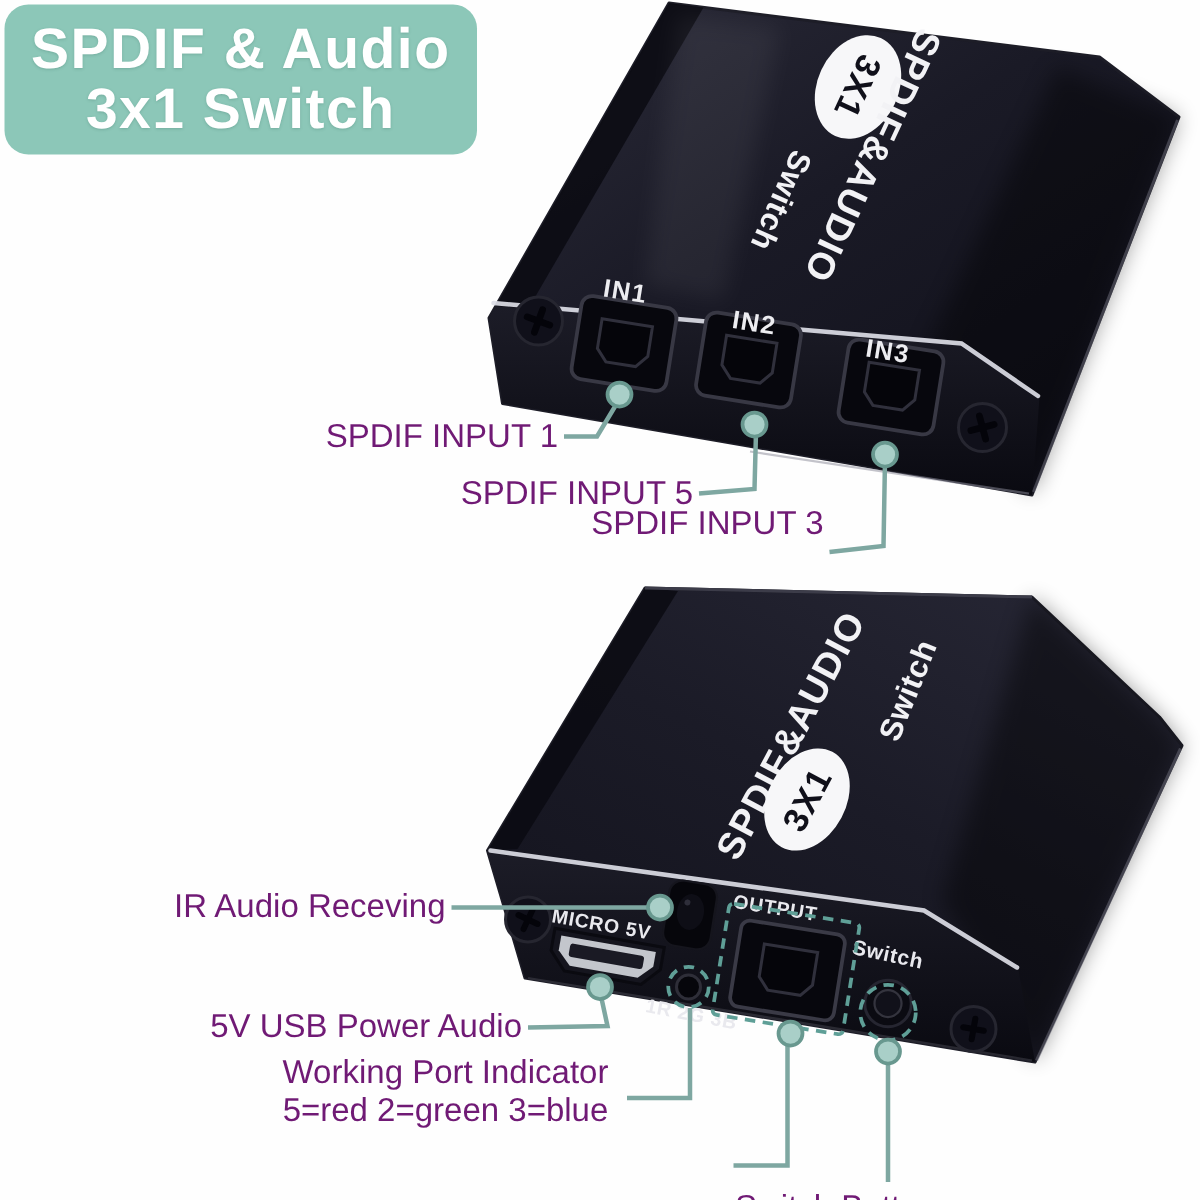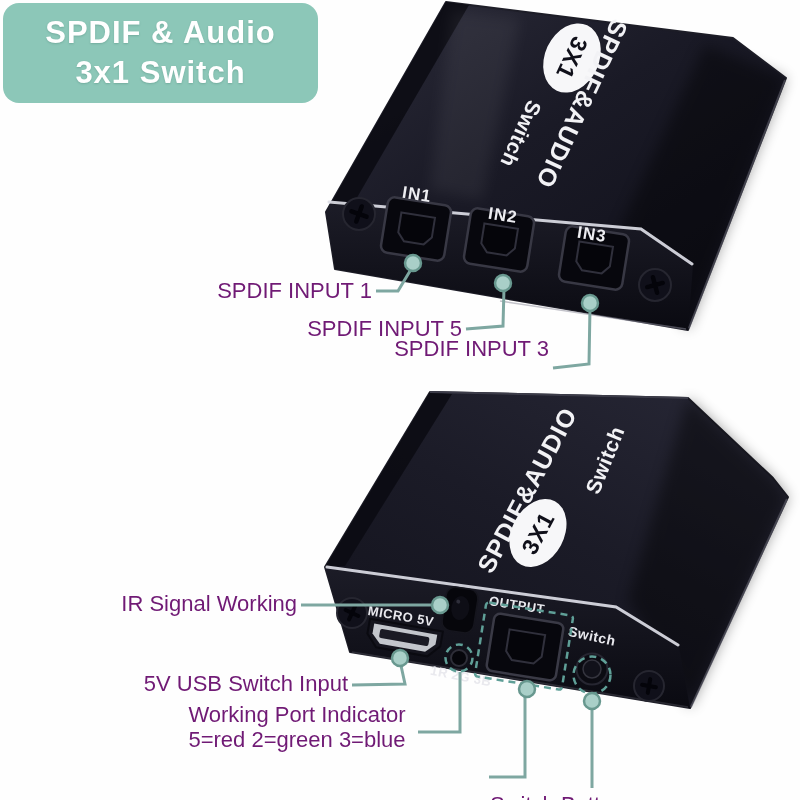--- a/index.html
+++ b/index.html
@@ -6,21 +6,21 @@
   body{
     width:800px;height:800px;overflow:hidden;background:#fefefe;
     font-family:"Liberation Sans",sans-serif;
   }
   .canvas{position:relative;width:800px;height:800px;background:#fefefe;}
   .scene{position:absolute;left:0;top:0;}
   .badge{
     position:absolute;left:3px;top:3px;width:315px;height:100px;
     background:#8cc7b8;border-radius:16px;color:#ffffff;
     display:flex;flex-direction:column;justify-content:center;align-items:center;
-    font-weight:bold;font-size:31px;line-height:40px;letter-spacing:1px;
+    font-weight:bold;font-size:38px;line-height:40px;letter-spacing:1px;
     text-shadow:0 1px 2px rgba(45,95,85,.25);
   }
   .callout{
     position:absolute;color:#701a75;font-size:22px;line-height:28px;
     white-space:nowrap;
   }
   .r{text-align:right;}
   .c{text-align:center;}
   .wpi{line-height:25px;}
   
@@ -186,21 +186,21 @@
 
   <div class="badge">
     <div>SPDIF &amp; Audio</div>
     <div>3x1 Switch</div>
   </div>
 
   <div class="callout r" style="left:172px;top:277px;width:200px;">SPDIF INPUT 1</div>
   <div class="callout r" style="left:262px;top:315px;width:200px;">SPDIF INPUT 5</div>
   <div class="callout r" style="left:349px;top:335px;width:200px;">SPDIF INPUT 3</div>
 
-  <div class="callout r" style="left:97px;top:590px;width:200px;">IR Signal Working</div>
-  <div class="callout r" style="left:128px;top:670px;width:220px;">5V USB Switch Input</div>
+  <div class="callout r" style="left:97px;top:590px;width:200px;">IR Audio Receving</div>
+  <div class="callout r" style="left:128px;top:670px;width:220px;">5V USB Power Audio</div>
   <div class="callout c wpi" style="left:167px;top:702px;width:260px;">
     <div>Working Port Indicator</div>
     <div>5=red 2=green 3=blue</div>
   </div>
   <div class="callout" style="left:490px;top:791px;width:220px;">Switch Button</div>
 
 </div>
 
 </body></html>

